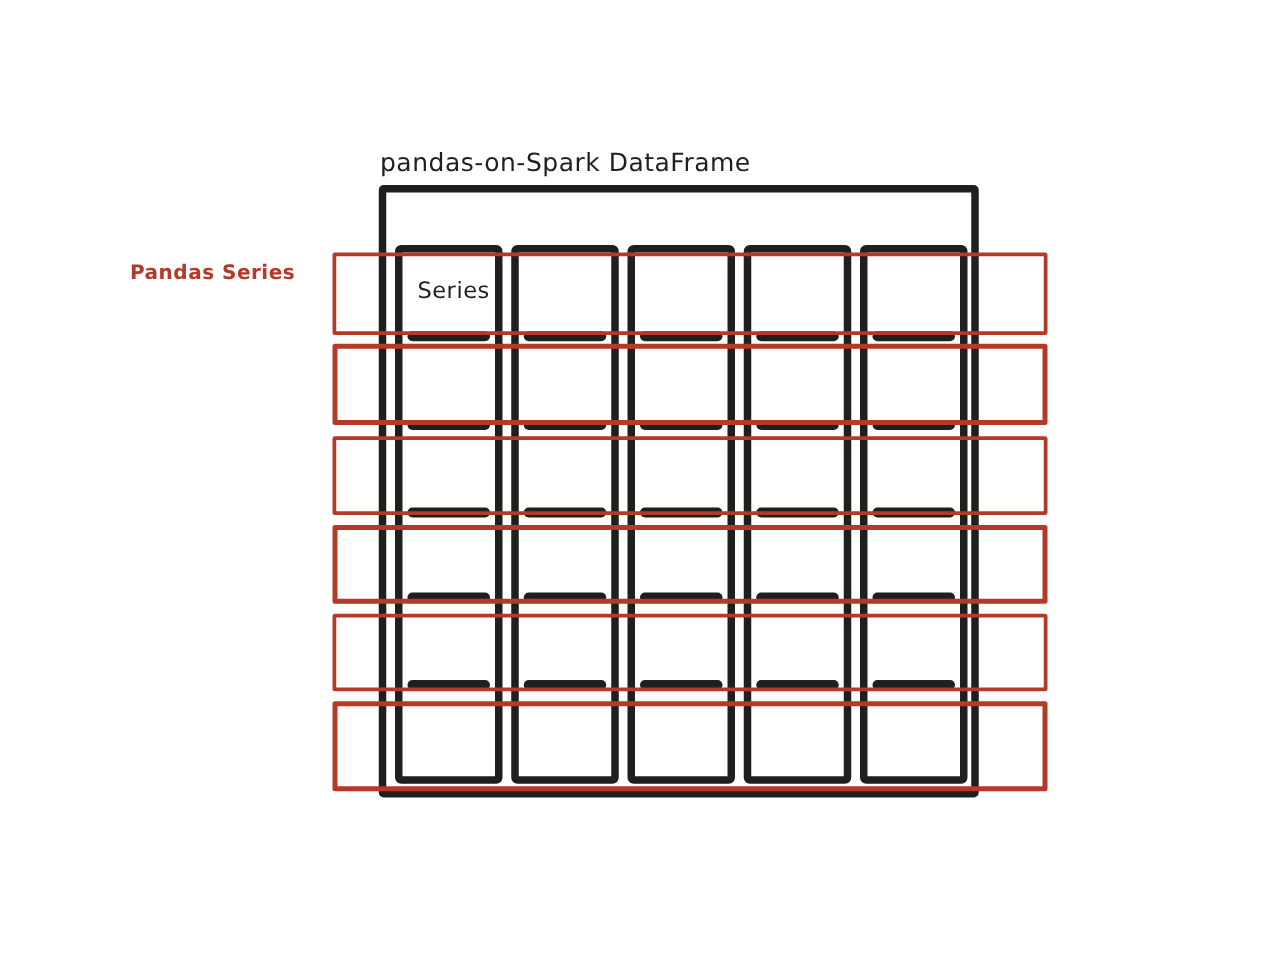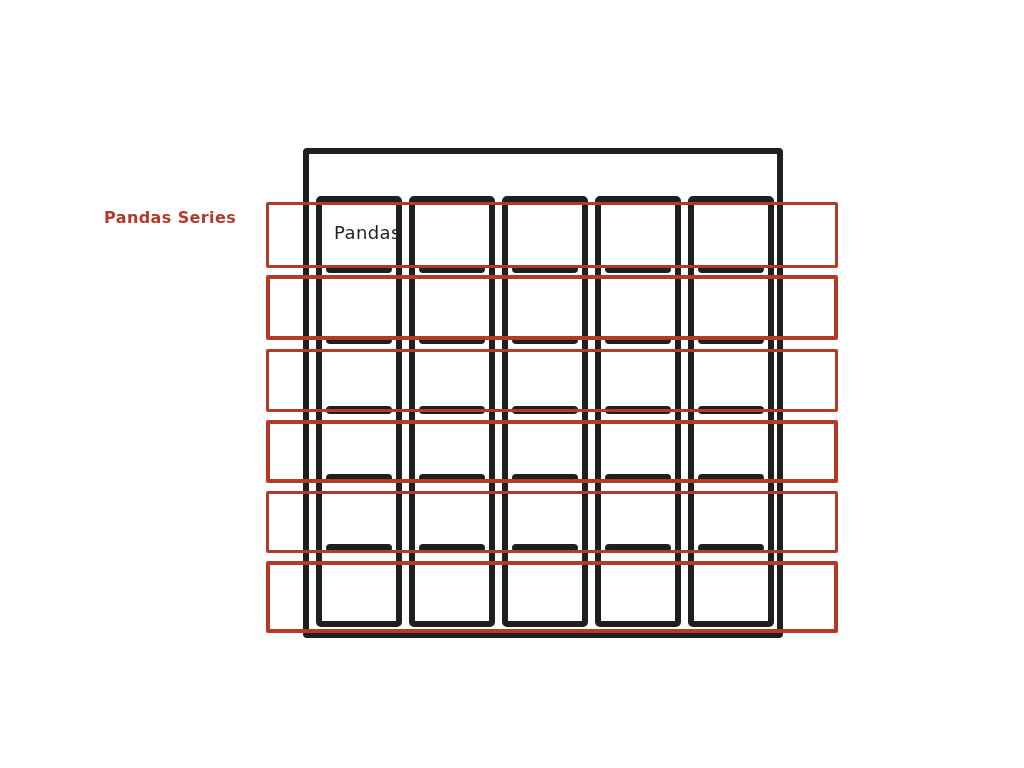--- a/index.html
+++ b/index.html
@@ -69,20 +69,21 @@
     z-index: 4;
     background: transparent;
   }
   .row:nth-child(even) { border-width: 4px; }
 </style>
 </head>
 <body>
 
 <div id="canvas">
 
+  <div class="hand-text df-title">pandas-on-Spark DataFrame</div>
 
   <div class="hand-text pandas-label">Pandas Series</div>
 
   <div class="outer-box"></div>
 
 
   <div id="columns">
       <div class="col" style="left: 316px;">
         <div class="dash" style="top: 63px;"></div>
         <div class="dash" style="top: 134px;"></div>
@@ -122,15 +123,15 @@
 
   <div id="rows">
       <div class="row" style="top: 202px; height: 66px;"></div>
       <div class="row" style="top: 275px; height: 65px;"></div>
       <div class="row" style="top: 349px; height: 63px;"></div>
       <div class="row" style="top: 420px; height: 63px;"></div>
       <div class="row" style="top: 491px; height: 62px;"></div>
       <div class="row" style="top: 561px; height: 72px;"></div>
     </div>
 
-  <div class="hand-text value-label">Pandas</div>
+  <div class="hand-text value-label">Series</div>
 
 </div>
 
 </body></html>

